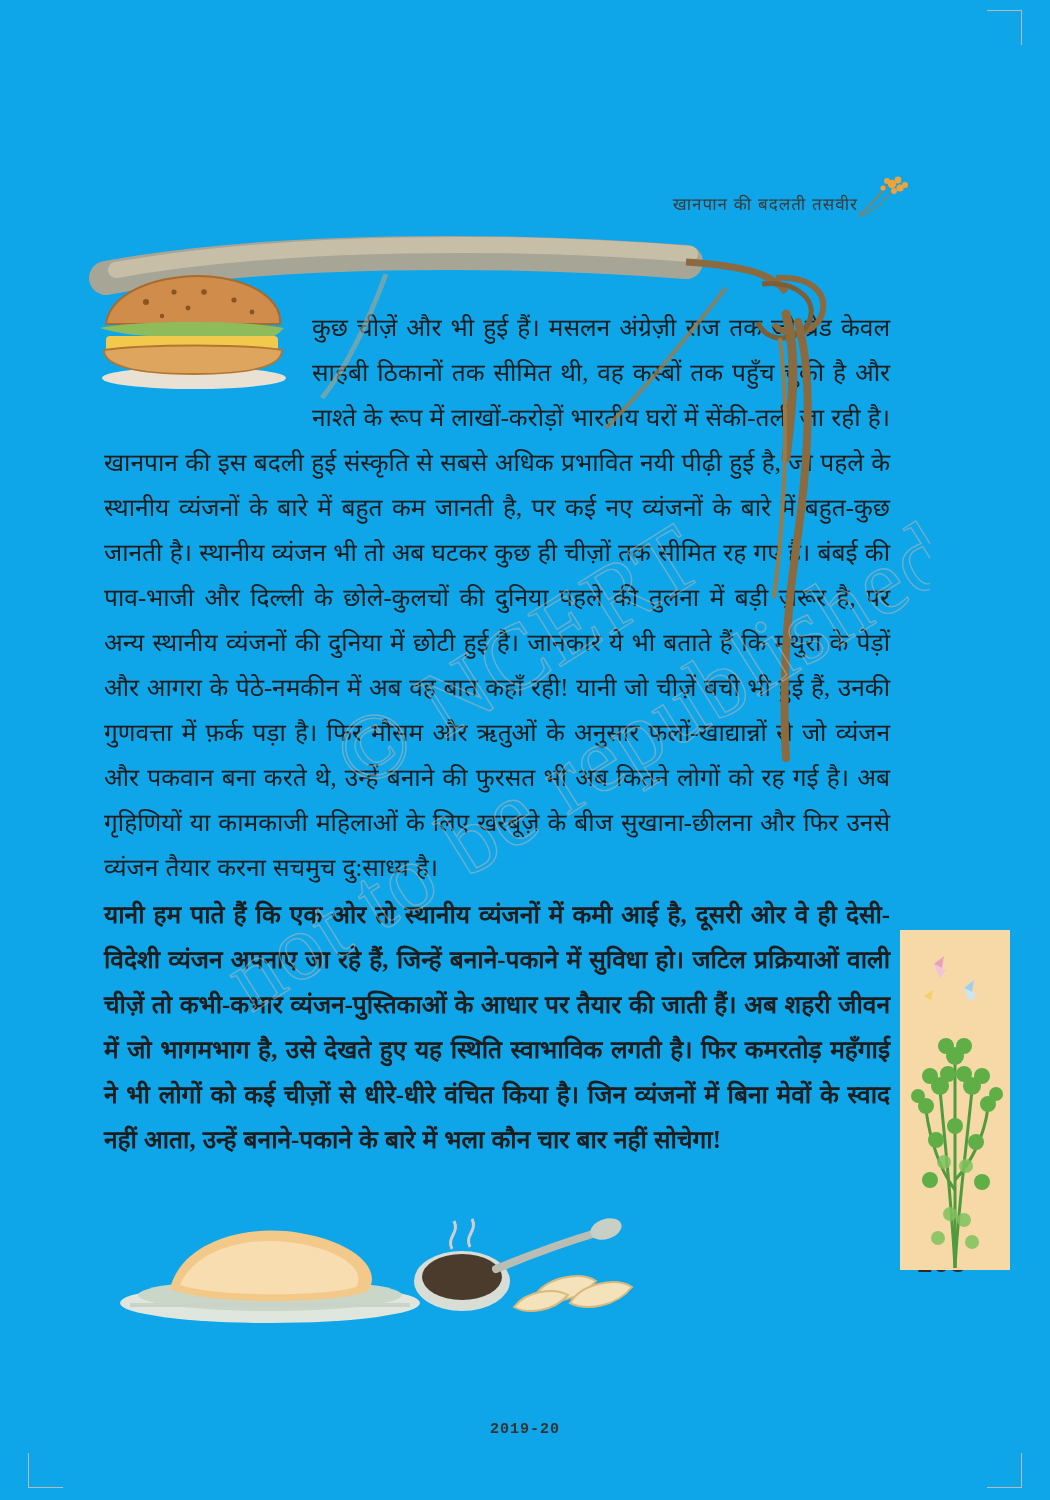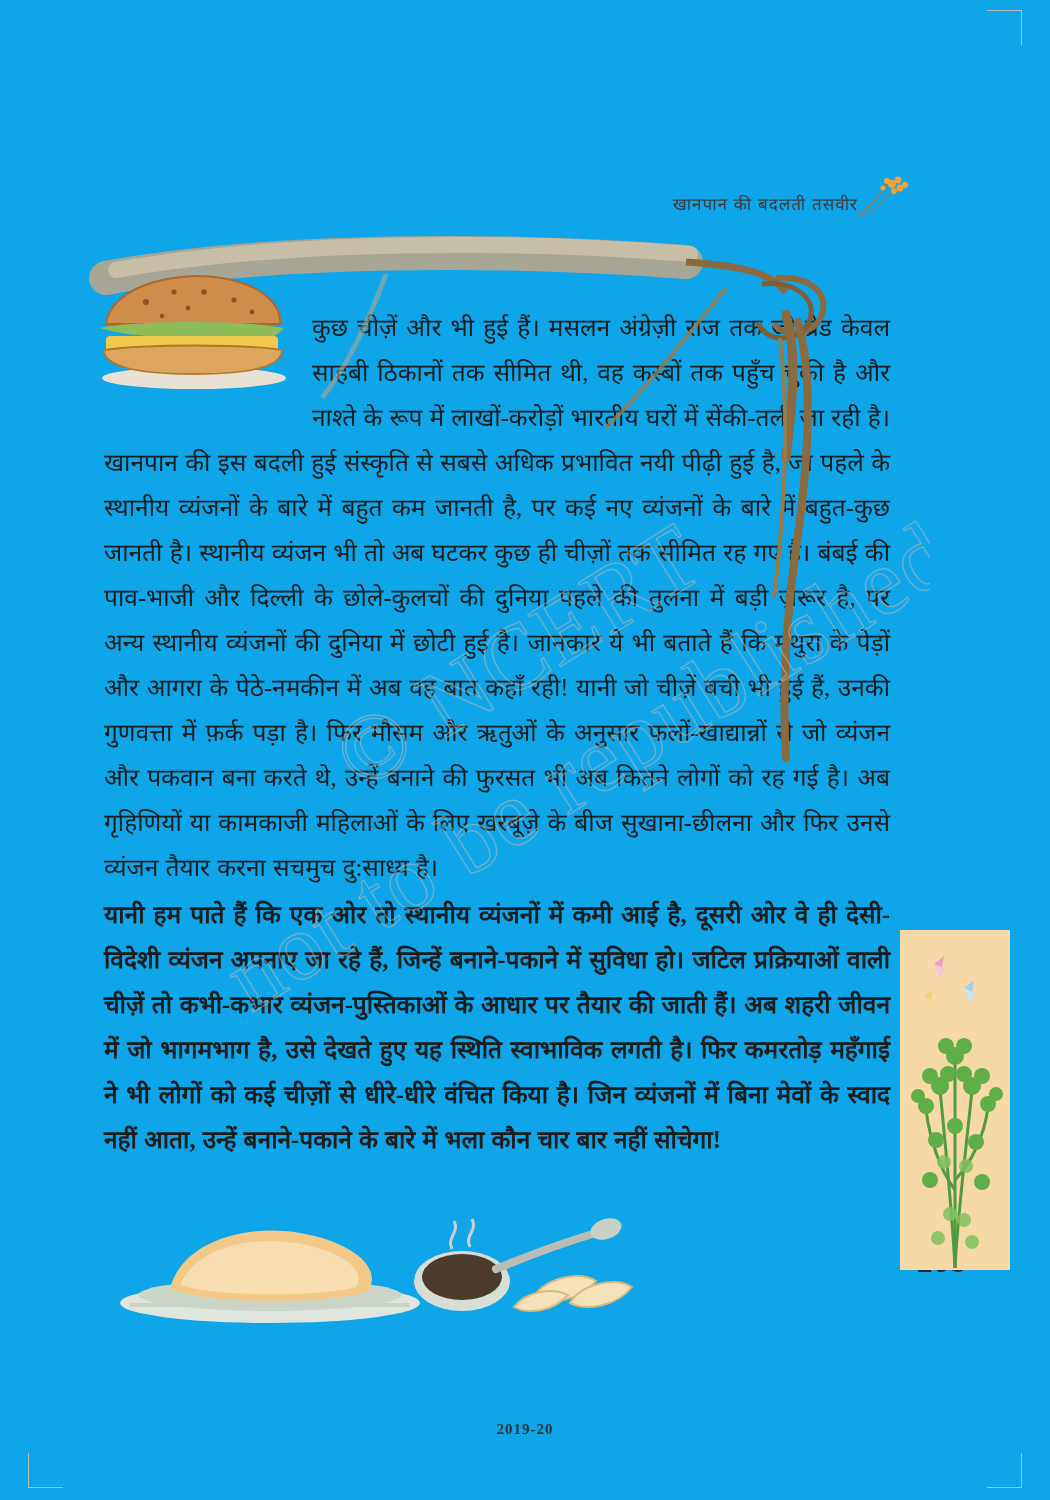--- a/index.html
+++ b/index.html
@@ -144,21 +144,21 @@
     color: #2b2b2b;
   }
 
   
   .footer-year {
     position: absolute;
     bottom: 62px;
     left: 0;
     width: 1050px;
     text-align: center;
-    font-family: Liberation Serif, serif;
+    font-family: Liberation Mono, monospace;
     font-size: 15px;
     font-weight: bold;
     letter-spacing: 1px;
     color: #333333;
   }
 </style>
 </head>
 <body>
 
 <div class="page">

